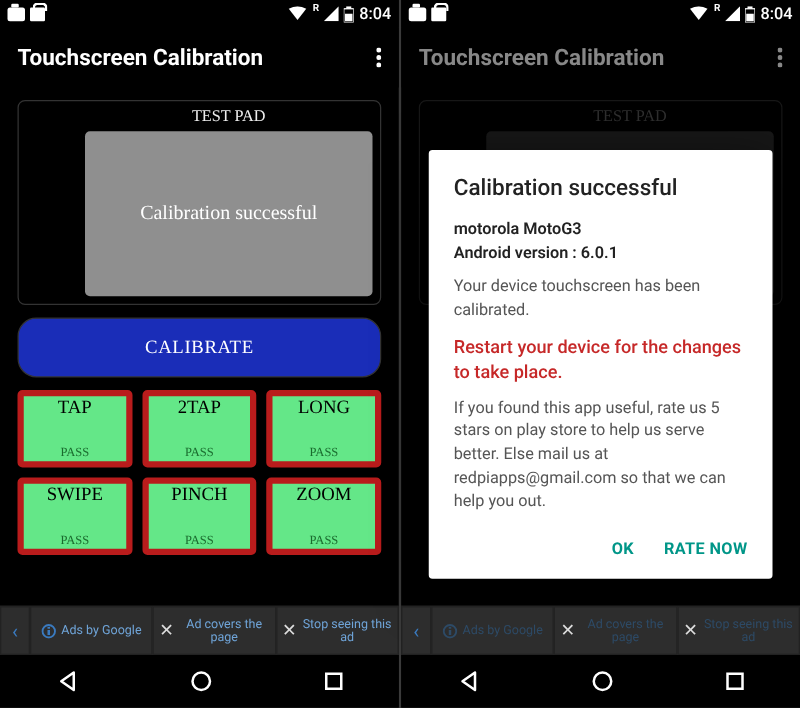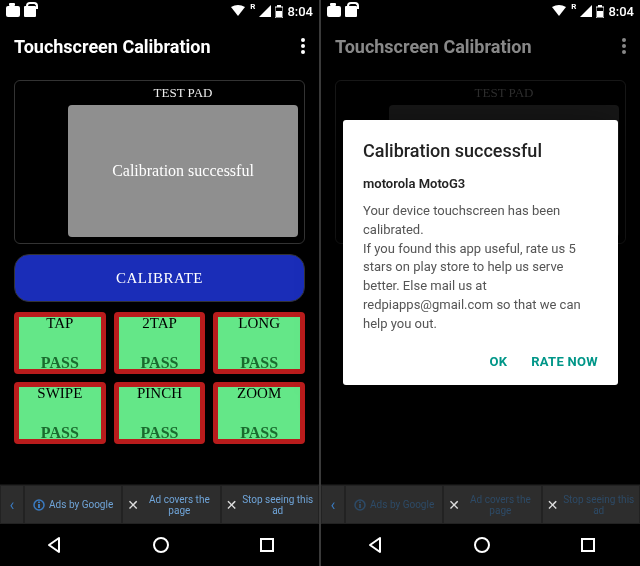--- a/index.html
+++ b/index.html
@@ -109,21 +109,21 @@
     background: #64e788;
     border: 5px solid #b91c1c;
     border-radius: 4px;
     display: flex;
     flex-direction: column;
     align-items: center;
     justify-content: center;
     gap: 21px;
   }
   .tile-title { font-family:"Georgia",serif; font-size: 15px; color:#000; }
-  .tile-status { font-family:"Georgia",serif; font-size: 16px; color:#2a6; margin-top:1px; color:#0a7a3a;font-weight:bold;}
+  .tile-status { font-family:"Georgia",serif; font-size: 10px; color:#2a6; margin-top:1px; color:#0a7a3a;}
   .tile-status { color:#1a6b2e; }
   
   .ads {
     position: absolute;
     left: 0; right: 0;
     bottom: 42px;
     height: 40px;
     display: flex;
     background: rgba(50,50,50,0.9);
     border-top: 1px solid #111;
@@ -353,22 +353,26 @@
       <div class="testpad-surface"></div>
     </div>
   </div>
 
   <div class="scrim"></div>
 
   <div class="dialog">
     <div class="dialog-title">Calibration successful</div>
     <div class="dialog-body">
       <div class="device">motorola MotoG3</div>
+      <div class="device">
+        <span>Android version : </span><span>6.0.1</span>
+      </div>
       <div style="height:8px"></div>
       <div>Your device touchscreen has been calibrated.</div>
+      <div class="restart">Restart your device for the changes to take place.</div>
       <div>If you found this app useful, rate us 5 stars on play store to help us serve better. Else mail us at redpiapps@gmail.com so that we can help you out.</div>
     </div>
     <div class="dialog-actions">
       <span>OK</span>
       <span>RATE NOW</span>
     </div>
   </div>
 
   <div class="ads dim">
     <div class="ad-cell first">

